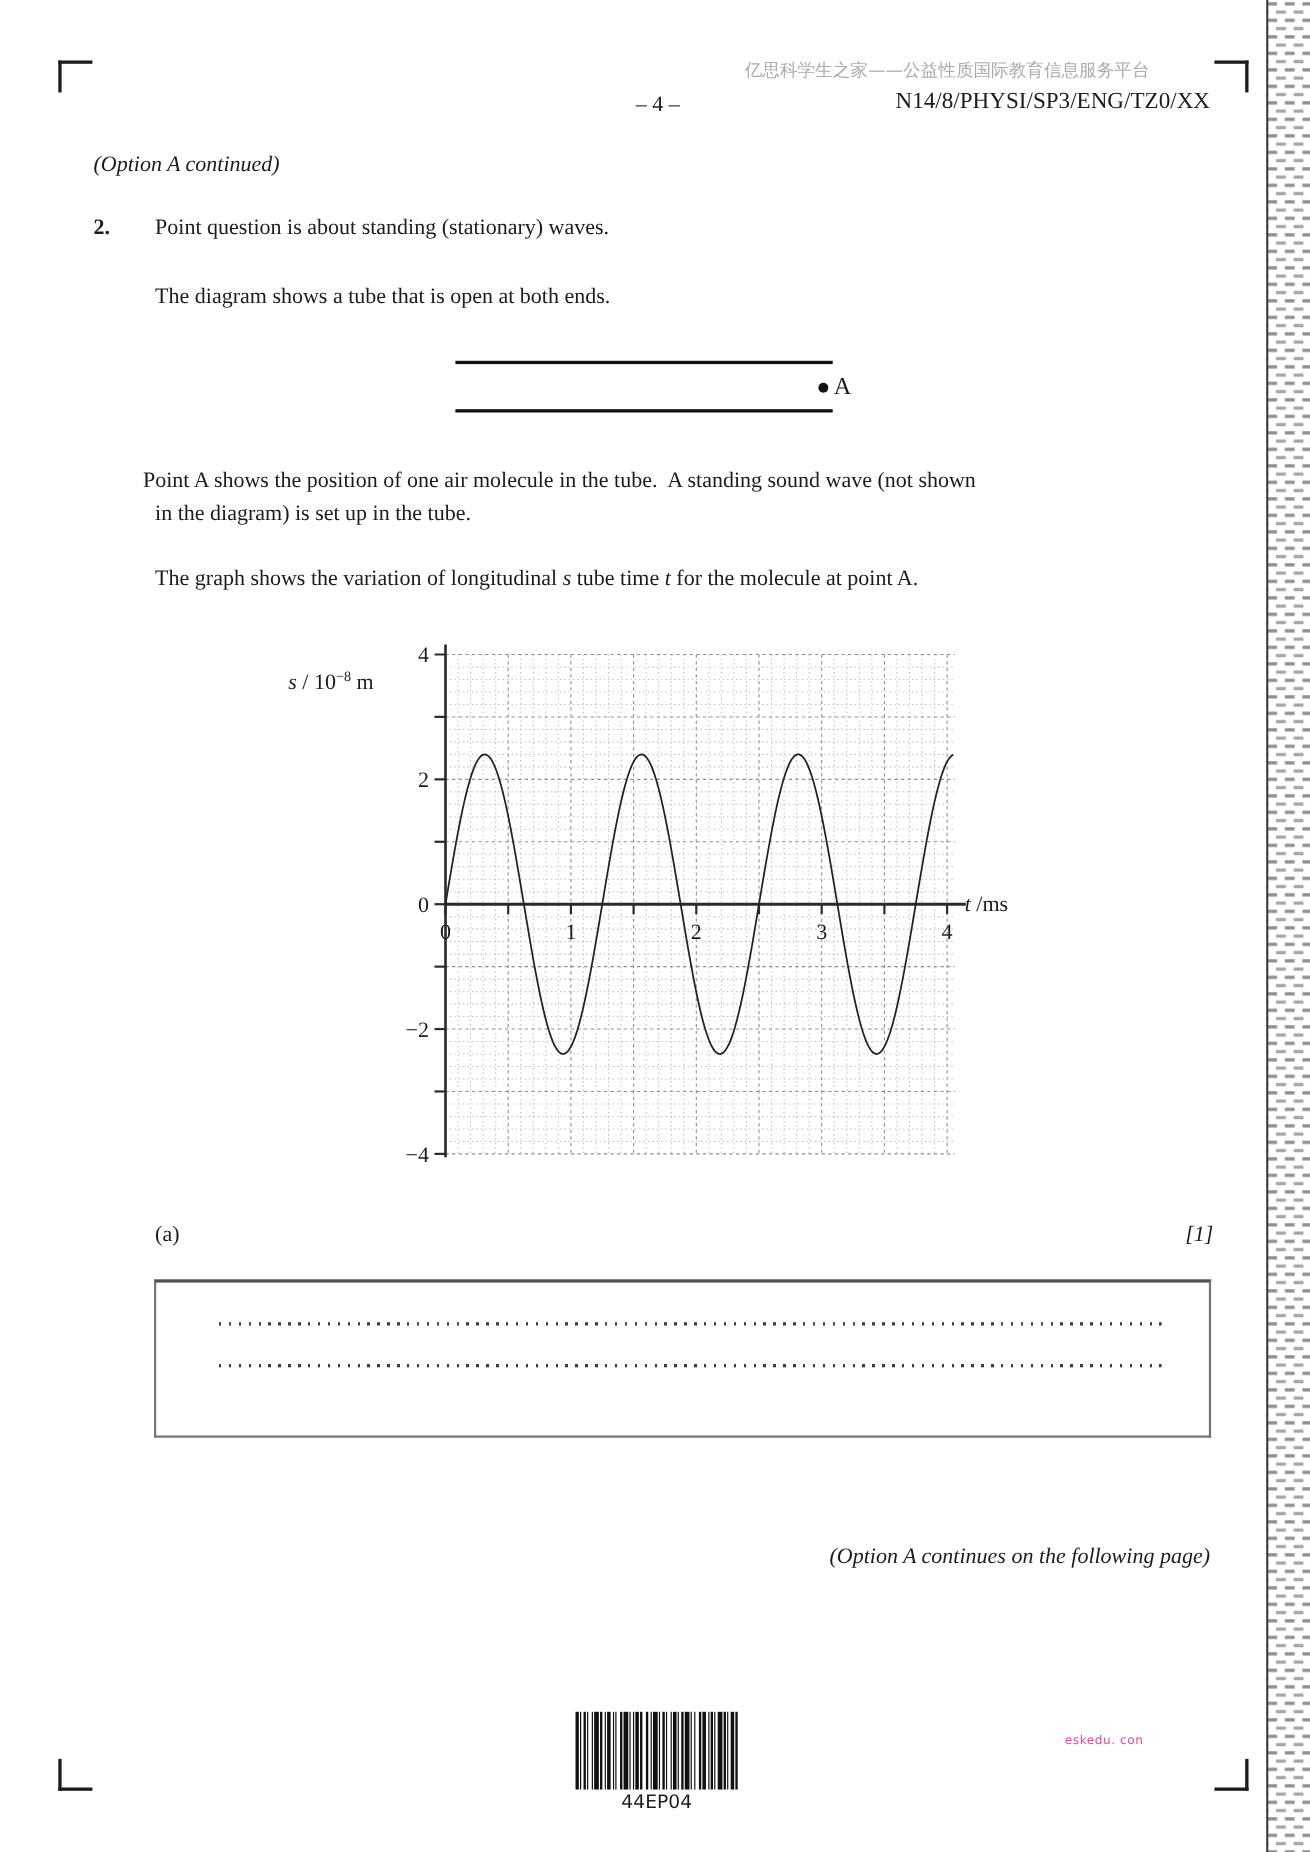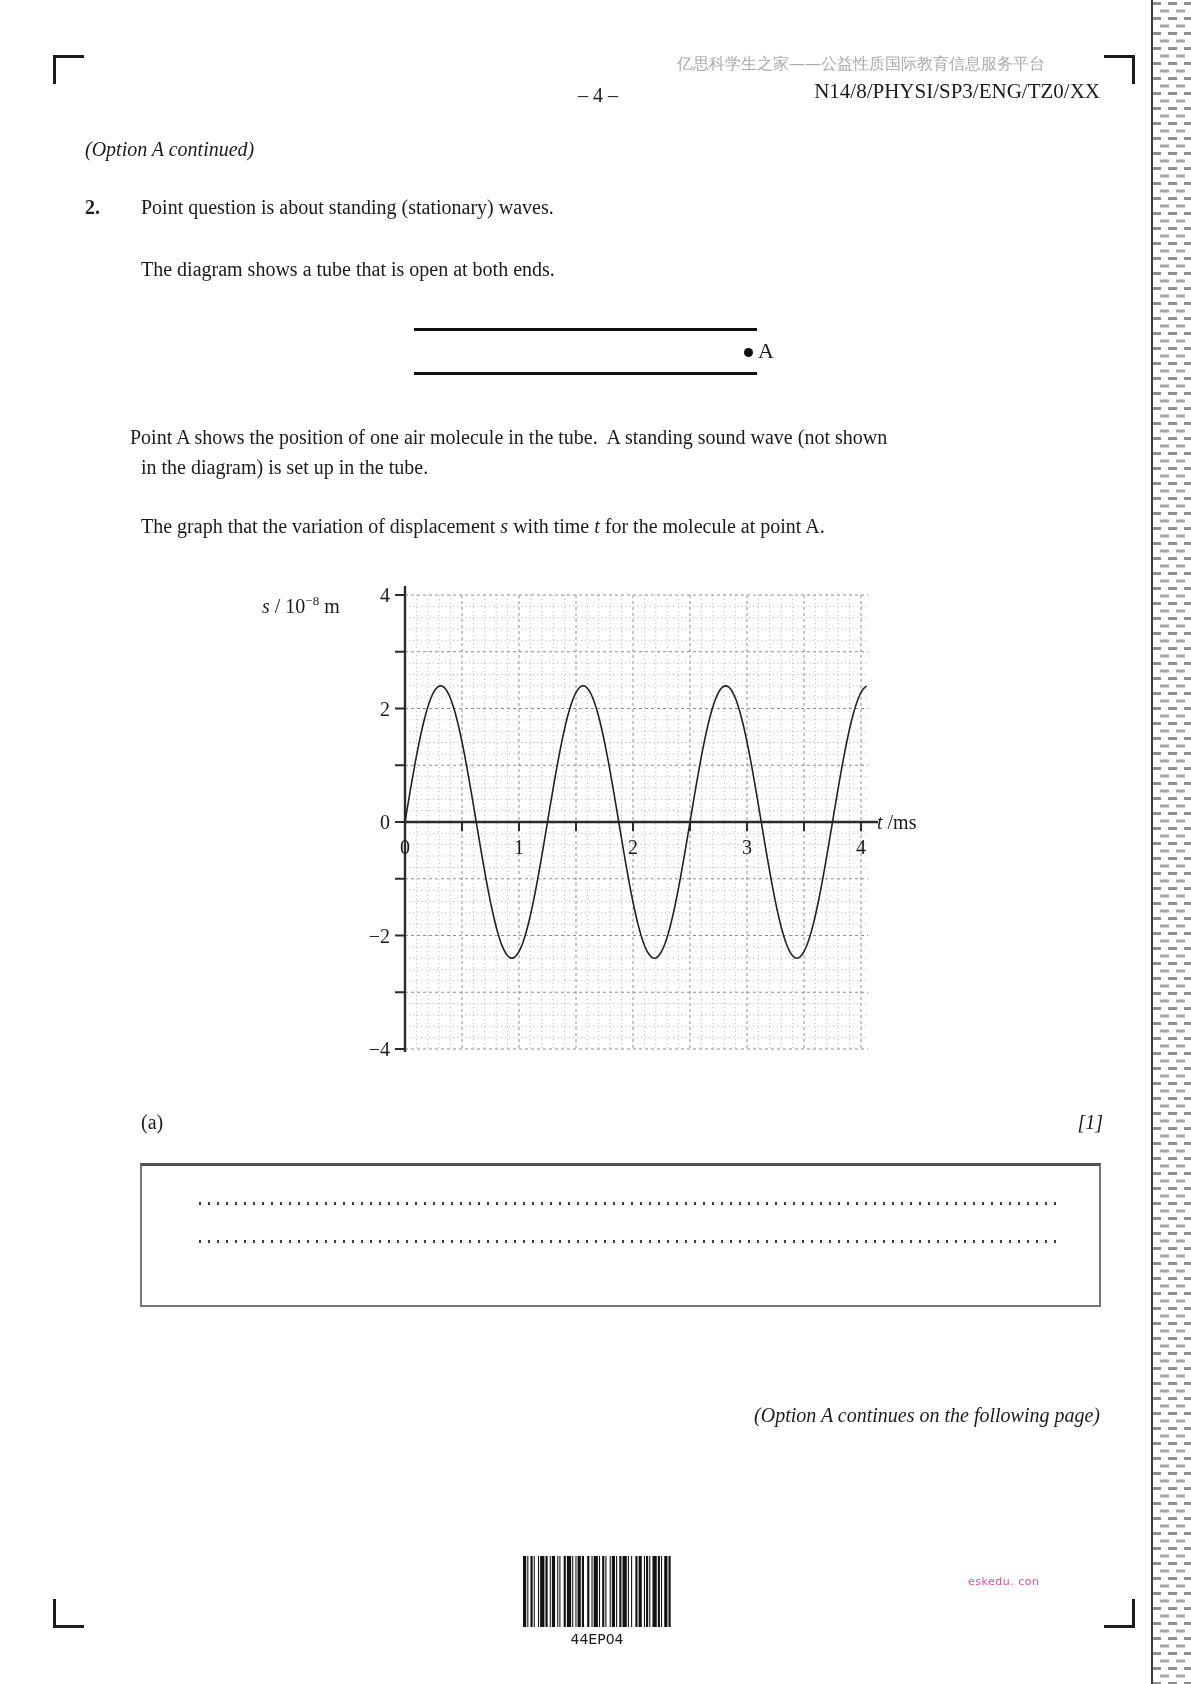--- a/index.html
+++ b/index.html
@@ -66,21 +66,21 @@
   <div class="abs t" style="top:258px;left:141px;">The diagram shows a tube that is open at both ends.</div>
 
   <div class="abs tube-line" style="left:414px;top:328px;width:343px;"></div>
   <div class="abs tube-line" style="left:414px;top:372px;width:343px;"></div>
   <div class="abs dot" style="left:744px;top:348px;"></div>
   <div class="abs t" style="left:758px;top:340px;font-size:22px;">A</div>
 
   <div class="abs t" style="top:426px;left:130px;">Point A shows the position of one air molecule in the tube.  A standing sound wave (not shown</div>
   <div class="abs t" style="top:456px;left:141px;">in the diagram) is set up in the tube.</div>
 
-  <div class="abs t" style="top:515px;left:141px;"><span>The graph that the variation of displacement </span><span class="it">s</span><span> with time </span><span class="it">t</span><span> for the molecule at point A.</span></div>
+  <div class="abs t" style="top:515px;left:141px;"><span>The graph shows the variation of longitudinal </span><span class="it">s</span><span> tube time </span><span class="it">t</span><span> for the molecule at point A.</span></div>
 
   <svg id="chart-svg" class="abs nopointer" style="left:230px;top:540px;" width="712" height="520">
       <line x1="175" y1="55" x2="175" y2="509" stroke="#8f8f8f" stroke-width="1" stroke-dasharray="3 3"></line>
       <line x1="186.4" y1="55" x2="186.4" y2="509" stroke="#bcbcbc" stroke-width="1" stroke-dasharray="1.2 2.8"></line>
       <line x1="197.8" y1="55" x2="197.8" y2="509" stroke="#bcbcbc" stroke-width="1" stroke-dasharray="1.2 2.8"></line>
       <line x1="209.2" y1="55" x2="209.2" y2="509" stroke="#bcbcbc" stroke-width="1" stroke-dasharray="1.2 2.8"></line>
       <line x1="220.6" y1="55" x2="220.6" y2="509" stroke="#bcbcbc" stroke-width="1" stroke-dasharray="1.2 2.8"></line>
       <line x1="232" y1="55" x2="232" y2="509" stroke="#8f8f8f" stroke-width="1" stroke-dasharray="3 3"></line>
       <line x1="243.4" y1="55" x2="243.4" y2="509" stroke="#bcbcbc" stroke-width="1" stroke-dasharray="1.2 2.8"></line>
       <line x1="254.8" y1="55" x2="254.8" y2="509" stroke="#bcbcbc" stroke-width="1" stroke-dasharray="1.2 2.8"></line>
@@ -184,21 +184,21 @@
       <text x="403" y="314" text-anchor="middle" font-size="20px" fill="#1b1b1b" font-family="&quot;Liberation Serif&quot;,&quot;DejaVu Serif&quot;,serif">2</text>
       <line x1="460" y1="282" x2="460" y2="291" stroke="#2b2b2b" stroke-width="2"></line>
       <line x1="517" y1="282" x2="517" y2="291" stroke="#2b2b2b" stroke-width="2"></line>
       <text x="517" y="314" text-anchor="middle" font-size="20px" fill="#1b1b1b" font-family="&quot;Liberation Serif&quot;,&quot;DejaVu Serif&quot;,serif">3</text>
       <line x1="574" y1="282" x2="574" y2="291" stroke="#2b2b2b" stroke-width="2"></line>
       <line x1="631" y1="282" x2="631" y2="291" stroke="#2b2b2b" stroke-width="2"></line>
       <text x="631" y="314" text-anchor="middle" font-size="20px" fill="#1b1b1b" font-family="&quot;Liberation Serif&quot;,&quot;DejaVu Serif&quot;,serif">4</text>
       <path d="M175.00 282.00L176.71 271.74L178.42 261.54L180.13 251.45L181.84 241.54L183.55 231.86L185.26 222.46L186.97 213.41L188.68 204.74L190.39 196.51L192.10 188.76L193.81 181.55L195.52 174.91L197.23 168.87L198.94 163.48L200.65 158.76L202.36 154.74L204.07 151.45L205.78 148.90L207.49 147.10L209.20 146.07L210.91 145.81L212.62 146.33L214.33 147.61L216.04 149.66L217.75 152.47L219.46 156.00L221.17 160.26L222.88 165.20L224.59 170.81L226.30 177.06L228.01 183.89L229.72 191.29L231.43 199.20L233.14 207.58L234.85 216.39L236.56 225.56L238.27 235.06L239.98 244.82L241.69 254.80L243.40 264.93L245.11 275.16L246.82 285.42L248.53 295.67L250.24 305.84L251.95 315.87L253.66 325.71L255.37 335.31L257.08 344.59L258.79 353.53L260.50 362.06L262.21 370.13L263.92 377.70L265.63 384.73L267.34 391.17L269.05 397.00L270.76 402.17L272.47 406.66L274.18 410.44L275.89 413.48L277.60 415.79L279.31 417.33L281.02 418.10L282.73 418.10L284.44 417.33L286.15 415.79L287.86 413.48L289.57 410.44L291.28 406.66L292.99 402.17L294.70 397.00L296.41 391.17L298.12 384.73L299.83 377.70L301.54 370.13L303.25 362.06L304.96 353.53L306.67 344.59L308.38 335.31L310.09 325.71L311.80 315.87L313.51 305.84L315.22 295.67L316.93 285.42L318.64 275.16L320.35 264.93L322.06 254.80L323.77 244.82L325.48 235.06L327.19 225.56L328.90 216.39L330.61 207.58L332.32 199.20L334.03 191.29L335.74 183.89L337.45 177.06L339.16 170.81L340.87 165.20L342.58 160.26L344.29 156.00L346.00 152.47L347.71 149.66L349.42 147.61L351.13 146.33L352.84 145.81L354.55 146.07L356.26 147.10L357.97 148.90L359.68 151.45L361.39 154.74L363.10 158.76L364.81 163.48L366.52 168.87L368.23 174.91L369.94 181.55L371.65 188.76L373.36 196.51L375.07 204.74L376.78 213.41L378.49 222.46L380.20 231.86L381.91 241.54L383.62 251.45L385.33 261.54L387.04 271.74L388.75 282.00L390.46 292.26L392.17 302.46L393.88 312.55L395.59 322.46L397.30 332.14L399.01 341.54L400.72 350.59L402.43 359.26L404.14 367.49L405.85 375.24L407.56 382.45L409.27 389.09L410.98 395.13L412.69 400.52L414.40 405.24L416.11 409.26L417.82 412.55L419.53 415.10L421.24 416.90L422.95 417.93L424.66 418.19L426.37 417.67L428.08 416.39L429.79 414.34L431.50 411.53L433.21 408.00L434.92 403.74L436.63 398.80L438.34 393.19L440.05 386.94L441.76 380.11L443.47 372.71L445.18 364.80L446.89 356.42L448.60 347.61L450.31 338.44L452.02 328.94L453.73 319.18L455.44 309.20L457.15 299.07L458.86 288.84L460.57 278.58L462.28 268.33L463.99 258.16L465.70 248.13L467.41 238.29L469.12 228.69L470.83 219.41L472.54 210.47L474.25 201.94L475.96 193.87L477.67 186.30L479.38 179.27L481.09 172.83L482.80 167.00L484.51 161.83L486.22 157.34L487.93 153.56L489.64 150.52L491.35 148.21L493.06 146.67L494.77 145.90L496.48 145.90L498.19 146.67L499.90 148.21L501.61 150.52L503.32 153.56L505.03 157.34L506.74 161.83L508.45 167.00L510.16 172.83L511.87 179.27L513.58 186.30L515.29 193.87L517.00 201.94L518.71 210.47L520.42 219.41L522.13 228.69L523.84 238.29L525.55 248.13L527.26 258.16L528.97 268.33L530.68 278.58L532.39 288.84L534.10 299.07L535.81 309.20L537.52 319.18L539.23 328.94L540.94 338.44L542.65 347.61L544.36 356.42L546.07 364.80L547.78 372.71L549.49 380.11L551.20 386.94L552.91 393.19L554.62 398.80L556.33 403.74L558.04 408.00L559.75 411.53L561.46 414.34L563.17 416.39L564.88 417.67L566.59 418.19L568.30 417.93L570.01 416.90L571.72 415.10L573.43 412.55L575.14 409.26L576.85 405.24L578.56 400.52L580.27 395.13L581.98 389.09L583.69 382.45L585.40 375.24L587.11 367.49L588.82 359.26L590.53 350.59L592.24 341.54L593.95 332.14L595.66 322.46L597.37 312.55L599.08 302.46L600.79 292.26L602.50 282.00L604.21 271.74L605.92 261.54L607.63 251.45L609.34 241.54L611.05 231.86L612.76 222.46L614.47 213.41L616.18 204.74L617.89 196.51L619.60 188.76L621.31 181.55L623.02 174.91L624.73 168.87L626.44 163.48L628.15 158.76L629.86 154.74L631.57 151.45L633.28 148.90L634.99 147.10L636.70 146.07" fill="none" stroke="#222" stroke-width="1.6"></path>
     </svg>
 
-  <div class="abs t" style="top:590px;left:262px;"><span class="it">s</span><span> / 10</span><sup style="font-size:13px;">−8</sup><span> m</span></div>
+  <div class="abs t" style="top:604px;left:262px;"><span class="it">s</span><span> / 10</span><sup style="font-size:13px;">−8</sup><span> m</span></div>
 
   <div class="abs t" style="top:811px;left:877px;"><span class="it">t</span><span> /ms</span></div>
 
   <div class="abs t" style="top:1111px;left:141px;">(a)</div>
   <div class="abs t it" style="top:1111px;right:88px;">[1]</div>
 
   <div class="abs answer-box" style="left:140px;top:1163px;width:957px;height:139px;"></div>
   <div class="abs dotline" style="left:199px;top:1202px;width:857px;"></div>
   <div class="abs dotline" style="left:199px;top:1240px;width:857px;"></div>
 
@@ -239,17 +239,17 @@
       <rect x="115.56" y="0" width="3.21" height="71" fill="#111"></rect>
       <rect x="120.91" y="0" width="1.07" height="71" fill="#111"></rect>
       <rect x="123.05" y="0" width="2.14" height="71" fill="#111"></rect>
       <rect x="126.26" y="0" width="1.07" height="71" fill="#111"></rect>
       <rect x="129.47" y="0" width="4.28" height="71" fill="#111"></rect>
       <rect x="134.82" y="0" width="2.14" height="71" fill="#111"></rect>
       <rect x="138.03" y="0" width="1.07" height="71" fill="#111"></rect>
       <rect x="141.24" y="0" width="3.21" height="71" fill="#111"></rect>
       <rect x="145.52" y="0" width="2.14" height="71" fill="#111"></rect>
     </svg>
-  <div class="abs t sans center" style="left:523px;top:1628px;width:148px;font-size:14px;">44EP04</div>
+  <div class="abs t sans center" style="left:523px;top:1628px;width:148px;font-size:17px;">44EP04</div>
 
   <div class="abs t sans" style="left:968px;top:1571px;font-size:11px;color:#ec4899;letter-spacing:.5px;">eskedu. con</div>
 
 </div>
 
 </body></html>

